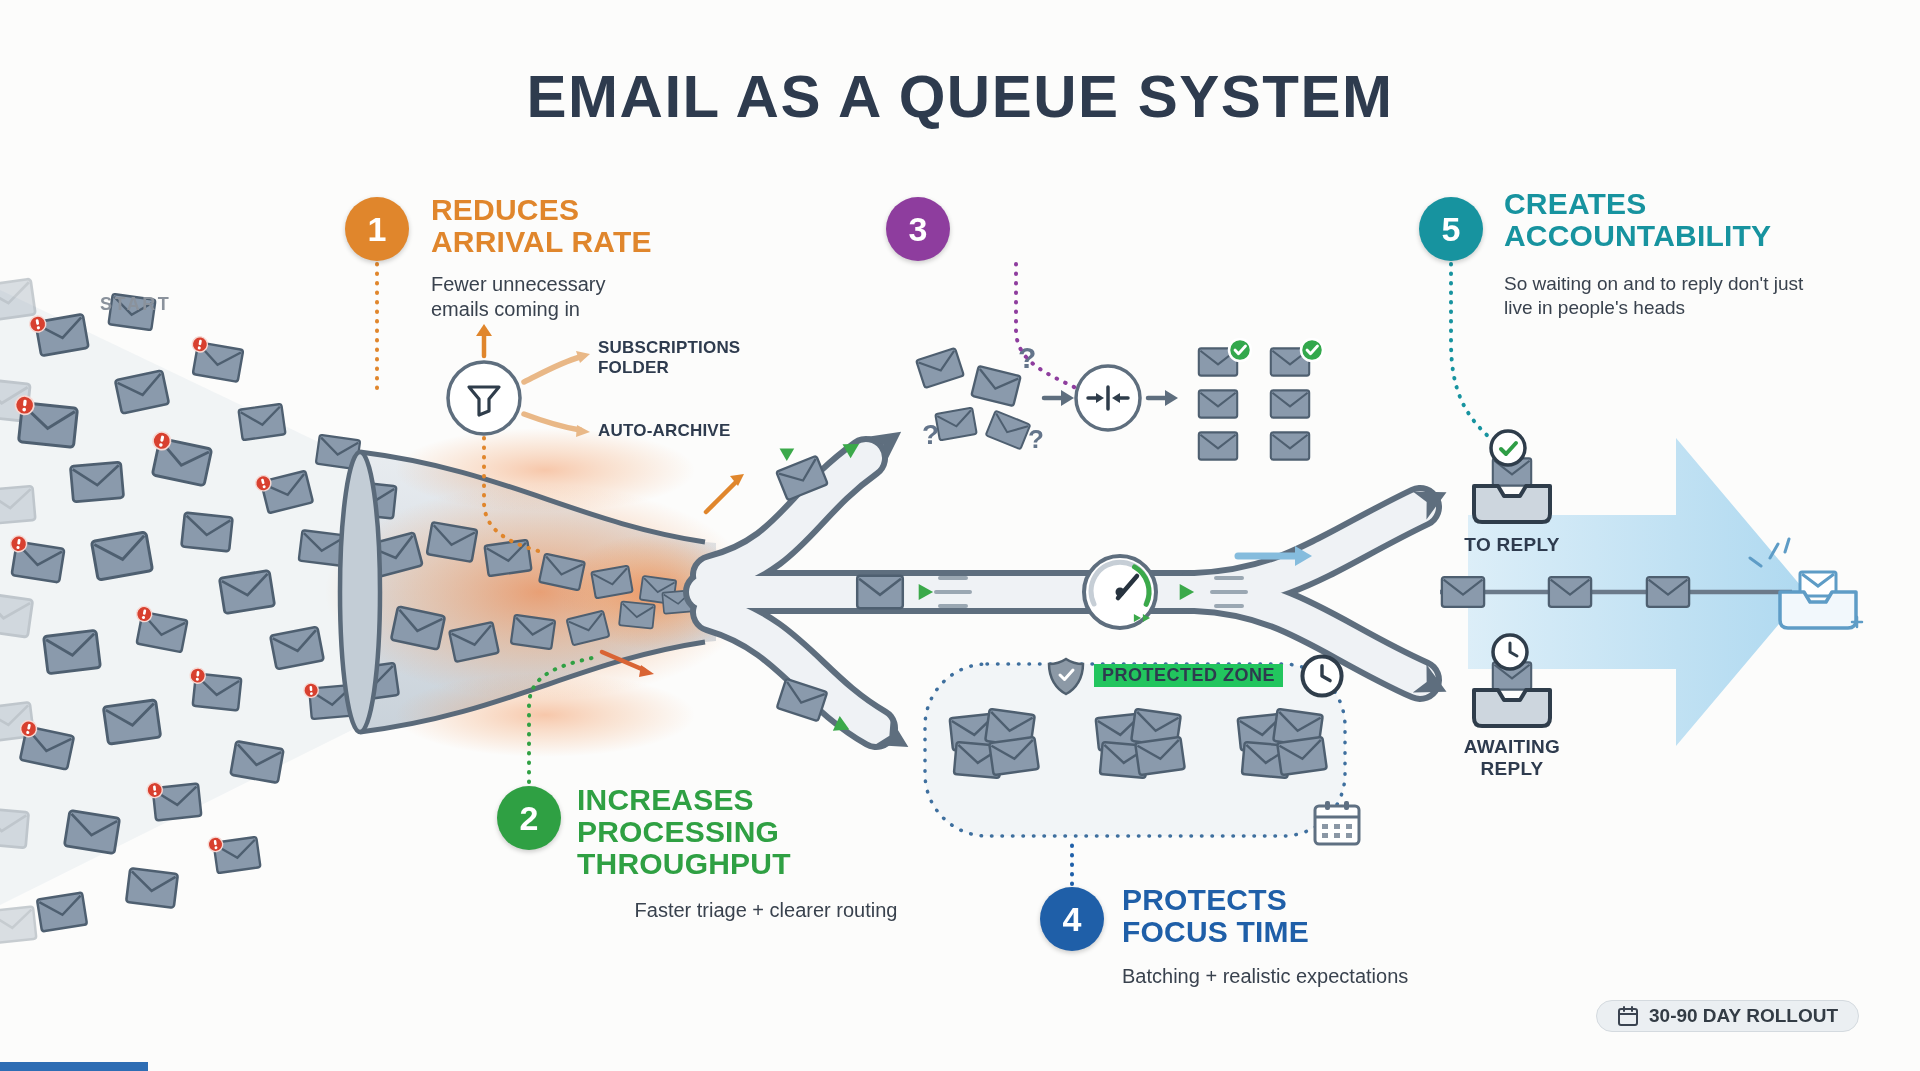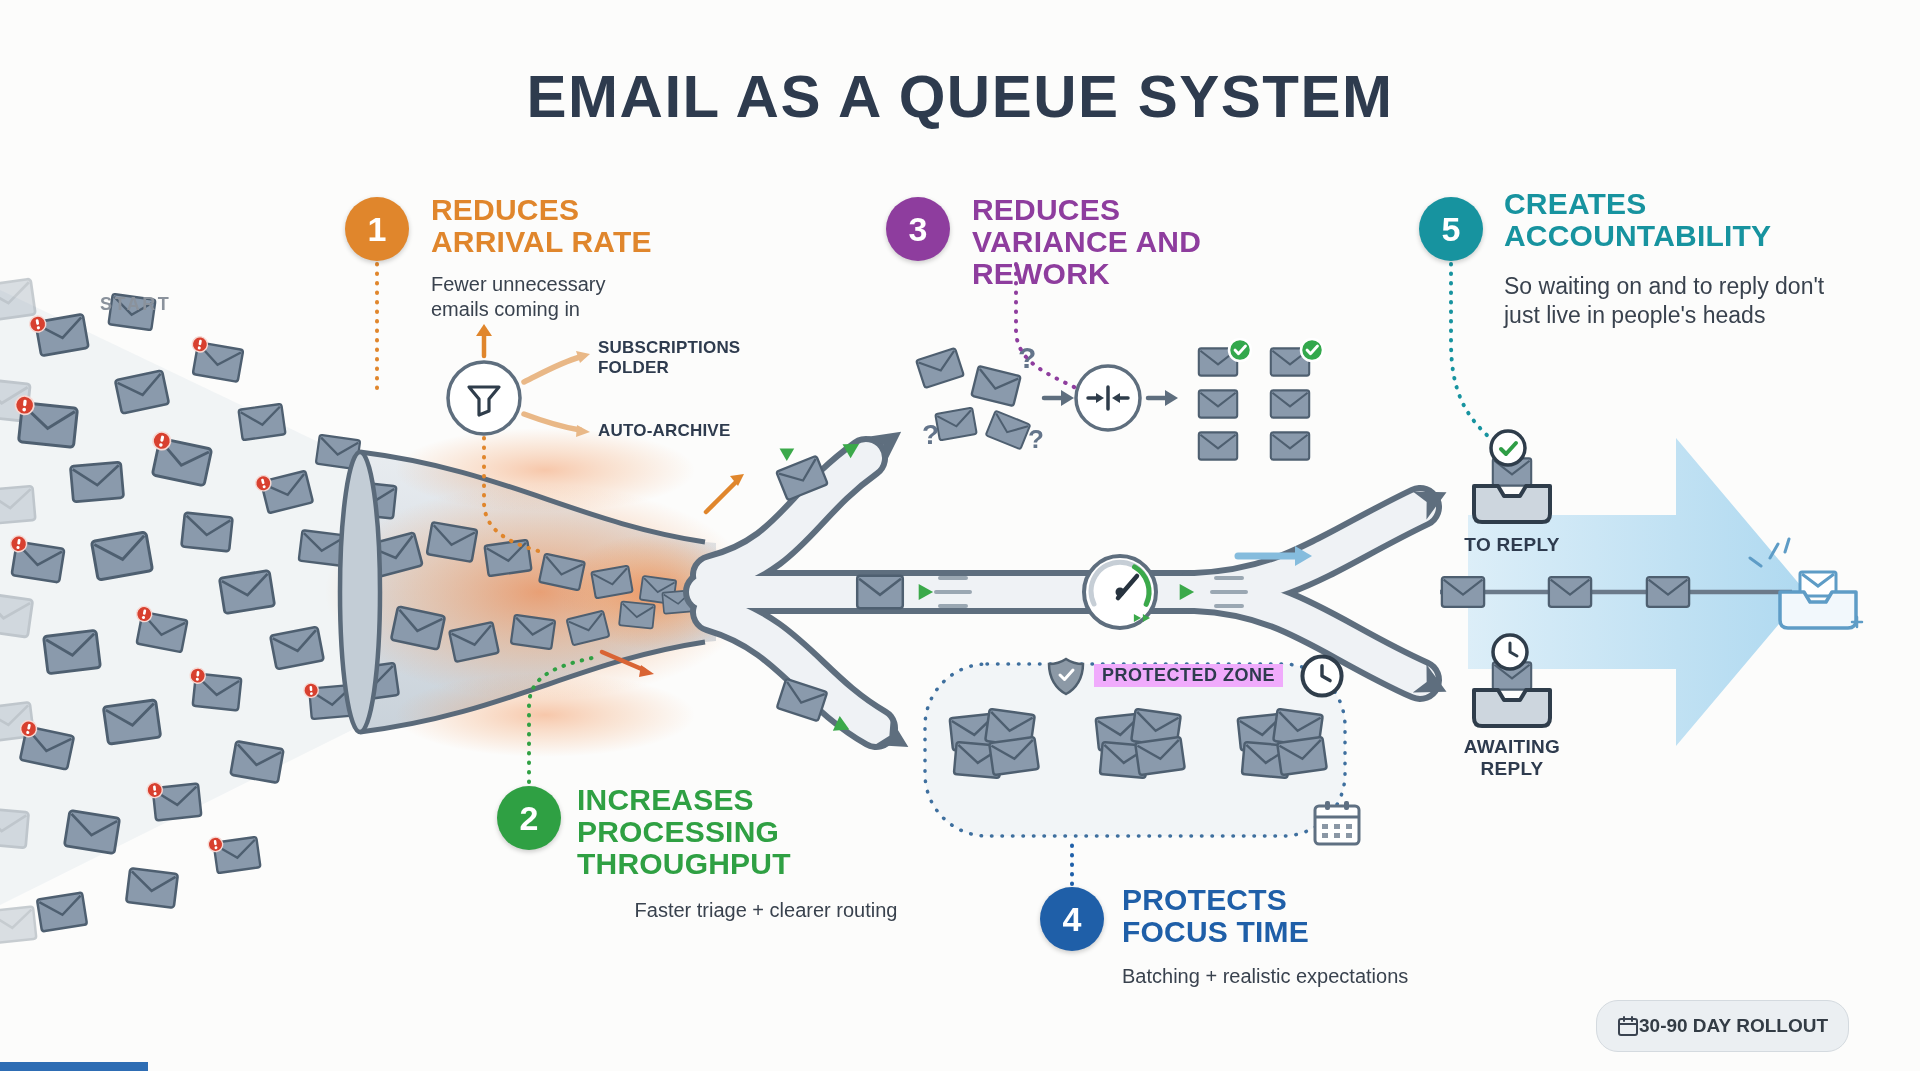--- a/index.html
+++ b/index.html
@@ -18,24 +18,24 @@
   }
   .num{
     position:absolute;width:64px;height:64px;border-radius:50%;
     color:#fff;font-size:34px;font-weight:800;display:flex;align-items:center;
     justify-content:center;box-shadow:0 2px 5px rgba(0,0,0,.20);
   }
   .h{position:absolute;font-weight:800;font-size:30px;line-height:1.07;letter-spacing:.2px;}
   .s{position:absolute;font-size:20px;line-height:1.24;color:#39424E;}
   .ml{position:absolute;font-size:17px;font-weight:700;color:#2E3B4E;line-height:1.18;letter-spacing:.2px;}
   .ql{position:absolute;font-size:19px;font-weight:800;color:#2E3B4E;text-align:center;line-height:1.18;letter-spacing:.3px;}
-  .zl{position:absolute;font-size:18px;font-weight:700;color:#2E3B4E;background:#f0abfc;padding:1px 8px;letter-spacing:.5px;}
+  .zl{position:absolute;font-size:18px;font-weight:700;color:#2E3B4E;background:#22c55e;padding:1px 8px;letter-spacing:.5px;}
   .badge{
-    position:absolute;left:1596px;top:1000px;height:52px;display:flex;align-items:center;
-    gap:0;padding:0 20px;background:#EBEFF2;border:1px solid #D4DADF;border-radius:22px;
+    position:absolute;left:1596px;top:1000px;height:32px;display:flex;align-items:center;
+    gap:10px;padding:0 20px;background:#EBEFF2;border:1px solid #D4DADF;border-radius:22px;
     font-size:19px;font-weight:700;color:#333C45;box-sizing:border-box;
   }
   .q{font-family:"Liberation Sans",sans-serif;font-weight:800;fill:#63748A;}
 </style>
 </head>
 <body>
 
 <div class="canvas">
 
 <svg class="art" viewBox="0 0 1920 1071">
@@ -355,29 +355,28 @@
 
 <div class="num" style="left: 345px; top: 197px; background: rgb(224, 134, 44);">1</div>
 <div class="h" style="left: 431px; top: 194px; width: 230px; color: rgb(224, 134, 44);">REDUCES ARRIVAL RATE</div>
 <div class="s" style="left:431px;top:272px;width:190px;">Fewer unnecessary emails coming in</div>
 
 <div class="num" style="left: 497px; top: 786px; background: rgb(47, 160, 67);">2</div>
 <div class="h" style="left: 577px; top: 784px; width: 230px; color: rgb(47, 160, 67);">INCREASES PROCESSING THROUGHPUT</div>
 <div class="s" style="left:596px;top:898px;width:340px;text-align:center;">Faster triage + clearer routing</div>
 
 <div class="num" style="left: 886px; top: 197px; background: rgb(142, 61, 158);">3</div>
-<div class="h" style="left: 972px; top: 194px; width: 300px; color: rgb(142, 61, 158);">REDUCES VARIANCE AND REWORK</div>
 
 <div class="num" style="left: 1040px; top: 887px; background: rgb(31, 95, 168);">4</div>
 <div class="h" style="left: 1122px; top: 884px; width: 200px; color: rgb(31, 95, 168);">PROTECTS FOCUS TIME</div>
 <div class="s" style="left:1122px;top:964px;width:360px;">Batching + realistic expectations</div>
 
 <div class="num" style="left: 1419px; top: 197px; background: rgb(23, 147, 159);">5</div>
 <div class="h" style="left: 1504px; top: 188px; width: 300px; color: rgb(23, 147, 159);">CREATES ACCOUNTABILITY</div>
-<div class="s" style="left:1504px;top:272px;width:330px;font-size:23px;">So waiting on and to reply don't just live in people's heads</div>
+<div class="s" style="left:1504px;top:272px;width:330px;font-size:19px;">So waiting on and to reply don't just live in people's heads</div>
 
 <div class="ml" style="left:598px;top:338px;width:160px;">SUBSCRIPTIONS FOLDER</div>
 <div class="ml" style="left:598px;top:421px;width:180px;">AUTO-ARCHIVE</div>
 
 <div class="zl" style="left:1094px;top:664px;">PROTECTED ZONE</div>
 <div class="ql" style="left:1447px;top:534px;width:130px;">TO REPLY</div>
 <div class="ql" style="left:1452px;top:736px;width:120px;">AWAITING REPLY</div>
 
 <div class="badge">
   <svg width="22" height="22" viewBox="0 0 22 22">

